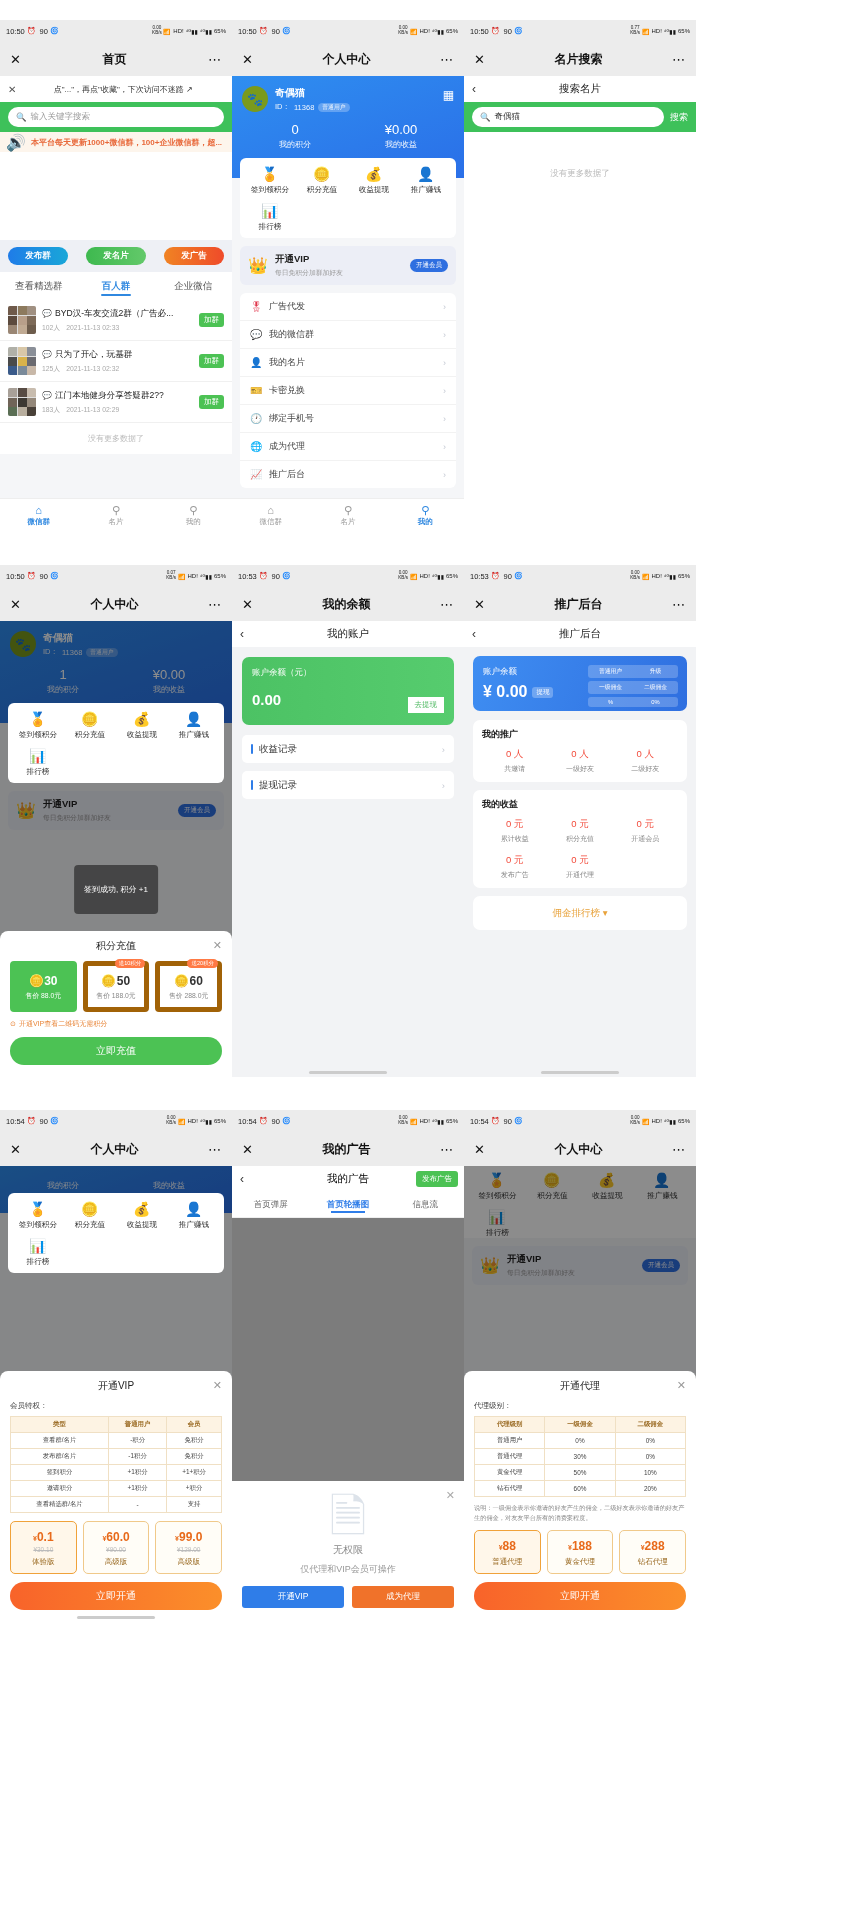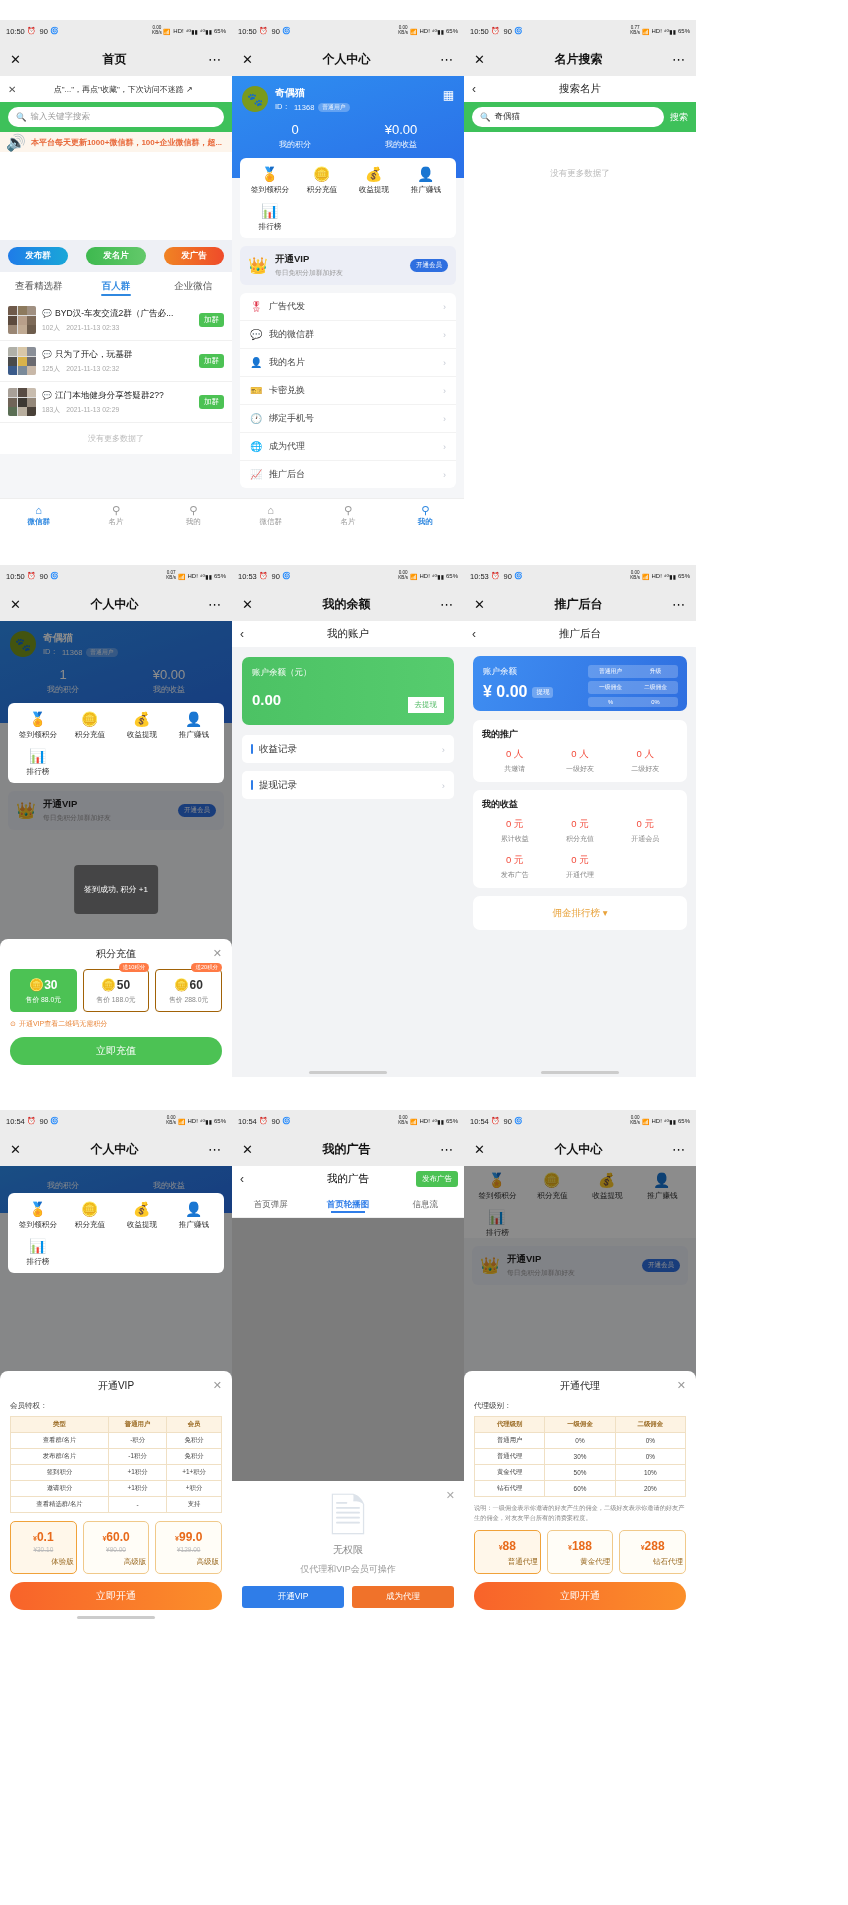--- a/index.html
+++ b/index.html
@@ -165,40 +165,40 @@
   .grid6{display:grid;grid-template-columns:repeat(3,1fr);gap:10px 0;text-align:center;}
   .grid6 .n{font-size:9.5px;color:#f24a3a;}
   .grid6 .l{font-size:7px;color:#888;margin-top:3px;}
   .rankcard{background:#fff;border-radius:7px;margin:0 9px;height:34px;display:flex;align-items:center;justify-content:center;font-size:9.5px;color:#e8a23a;}
   
   .overlay{position:absolute;inset:0;background:rgba(0,0,0,.45);}
   .sheet{position:absolute;left:0;right:0;bottom:0;background:#fff;border-radius:8px 8px 0 0;padding:8px 10px 12px;}
   .sheet .sh{text-align:center;font-size:10px;color:#222;position:relative;padding-bottom:8px;}
   .sheet .sh .cl{position:absolute;right:0;top:0;color:#999;font-size:11px;}
   .pkgs{display:flex;gap:6px;}
-  .pkg{flex:1;border:1px solid #a16207;border-radius:4px;padding:8px 2px 6px;text-align:center;position:relative;}
+  .pkg{flex:1;border:5px solid #a16207;border-radius:4px;padding:8px 2px 6px;text-align:center;position:relative;}
   .pkg.sel{background:#4cc254;border-color:#4cc254;color:#fff;}
   .pkg .amt{font-size:12px;font-weight:700;}
   .pkg .pr{font-size:6.8px;margin-top:3px;}
   .pkg .tag{position:absolute;top:-7px;right:-1px;background:#ff7a45;color:#fff;font-size:5.5px;border-radius:6px;padding:1px 4px;}
   .qrtip{font-size:7px;color:#e8863a;margin:7px 0 8px;display:flex;align-items:center;gap:3px;}
   .cta{display:block;text-align:center;background:#4cc254;color:#fff;border-radius:14px;padding:7px 0;font-size:10px;}
   .cta.orange{background:linear-gradient(90deg,#f8632a,#fb8f2a);}
   
   .vtab{width:100%;border-collapse:collapse;font-size:6.4px;color:#444;}
   .vtab th{background:#fdf3e3;color:#9a6a22;padding:3px 2px;border:1px solid #f0e0c4;font-weight:700;}
   .vtab td{padding:3px 2px;border:1px solid #f0e0c4;text-align:center;}
   .vtab td:first-child{text-align:center;}
   .plans{display:flex;gap:6px;margin-top:8px;}
   .plan{flex:1;border:1px solid #f0c98a;border-radius:5px;padding:8px 2px 6px;text-align:center;background:#fffdf7;}
   .plan.sel{border-color:#f0a23a;background:#fff7ea;}
   .plan .p{font-size:12px;color:#e86a1a;font-weight:700;}
   .plan .p .u{font-size:7px;}
   .plan .old{font-size:6.5px;color:#bbb;text-decoration:line-through;margin-top:2px;}
-  .plan .nm{font-size:7.5px;color:#9a6a22;margin-top:4px;text-align:right;}
+  .plan .nm{font-size:7.5px;color:#9a6a22;margin-top:4px;}
   .sm{font-size:6.2px;color:#888;line-height:1.5;margin-top:6px;}
   
   .adtop{background:#fff;height:26px;display:flex;align-items:center;justify-content:center;position:relative;font-size:10.5px;}
   .adtop .back{position:absolute;left:8px;font-size:12px;color:#333;}
   .adtop .pub{position:absolute;right:6px;background:#4cc254;color:#fff;font-size:7.5px;border-radius:3px;padding:3px 6px;}
   .adtabs{background:#fff;display:flex;height:26px;align-items:center;border-bottom:1px solid #eee;}
   .adtabs .t{flex:1;text-align:center;font-size:8.5px;color:#666;position:relative;}
   .adtabs .t.active{color:#2f7de8;font-weight:700;}
   .adtabs .t.active::after{content:"";position:absolute;bottom:-2px;left:50%;transform:translateX(-50%);width:34px;height:2px;background:#2f7de8;}
   .adbody{background:#7c7c7c;flex:1;}

